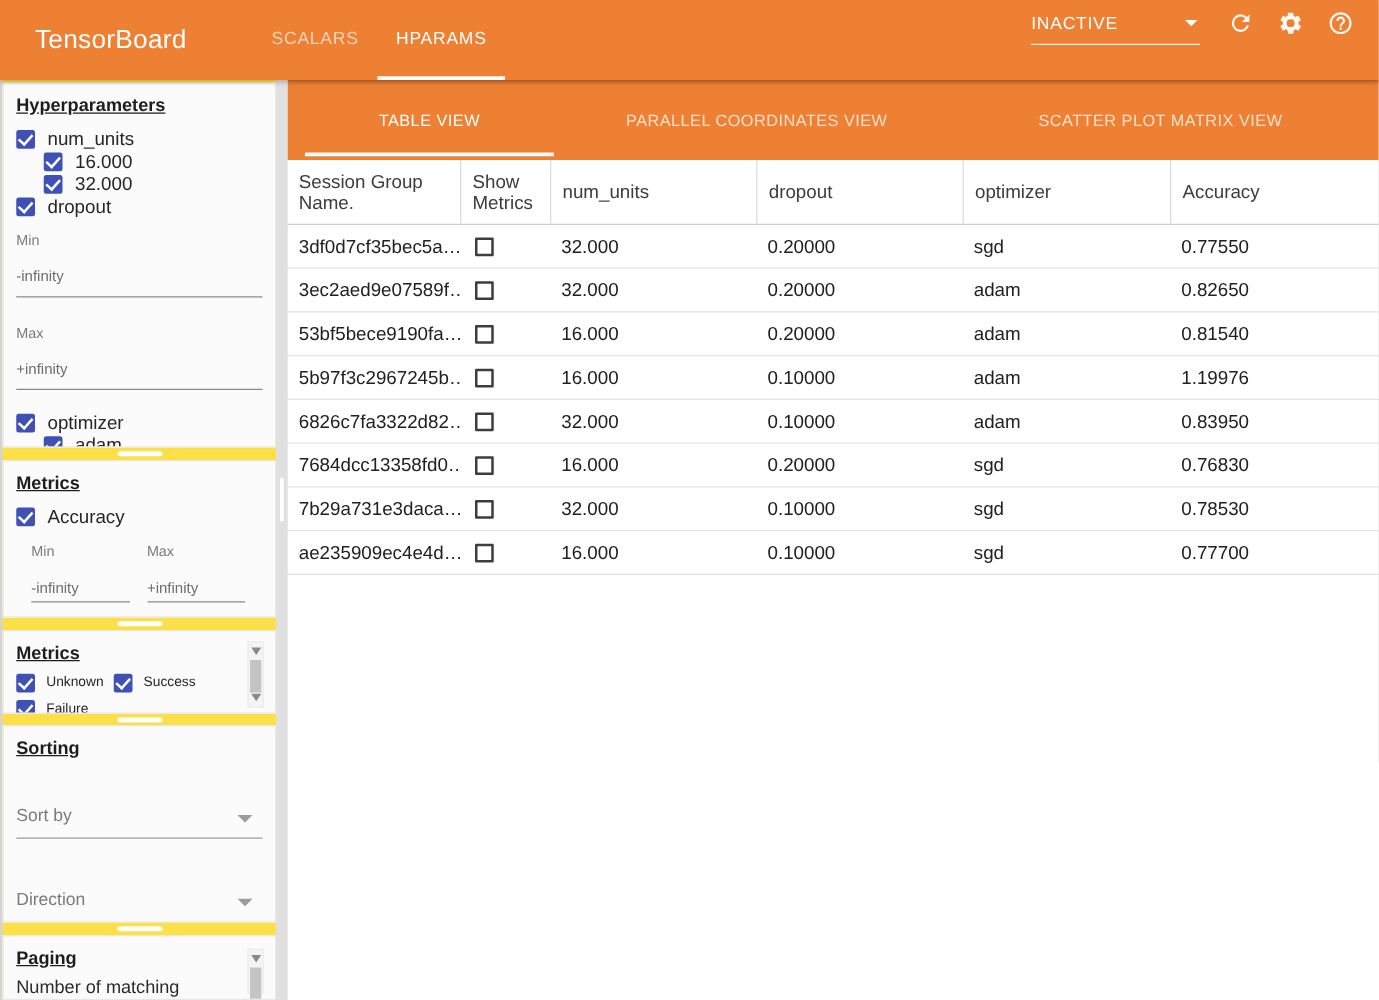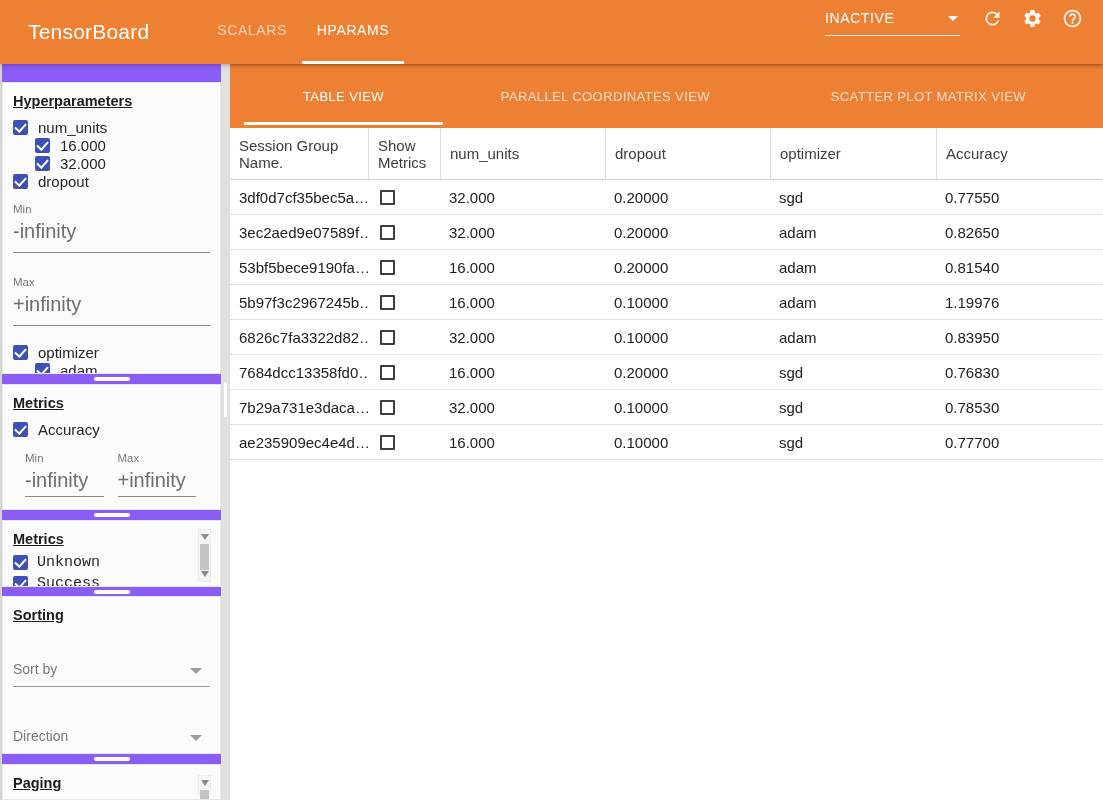--- a/index.html
+++ b/index.html
@@ -19,50 +19,50 @@
   .run-select { width:135px; margin-right:18px; border-bottom:1px solid rgba(255,255,255,.85);
     display:flex; align-items:center; padding-bottom:9px; margin-top:10px; cursor:pointer; }
   .run-select .val { color:#fff; font-size:14px; letter-spacing:.6px; flex:1; }
   .caret-w { width:0; height:0; border-left:5px solid transparent;
     border-right:5px solid transparent; border-top:5px solid #fff; margin-right:2px; }
   .tb-icon { width:21px; height:21px; margin-left:19px; cursor:pointer; }
   .tb-icon svg { width:100%; height:100%; fill:rgba(255,255,255,.95); }
 
   
   .body { display:flex; height:736px; }
-  .sidebar { width:221px; background:#8b5cf6; display:flex; flex-direction:column;
-    padding-top:18px; border-left:2px solid #d4d4d4; }
+  .sidebar { width:221px; background:#fde047; display:flex; flex-direction:column;
+    padding-top:2px; border-left:2px solid #d4d4d4; }
   .card { background:#fbfbfb; border:1px solid #e8e8e8; padding:8px 10px; overflow:hidden; position:relative; }
   .gap { height:10px; display:flex; align-items:center; justify-content:center; }
   .gap .grip { width:36px; height:4px; background:#fff; border-radius:2px; cursor:row-resize; }
   .splitter { width:9px; background:#e0e0e0; position:relative; }
   .splitter .vgrip { position:absolute; left:3px; top:318px; width:3px; height:35px;
     background:#fff; border-radius:2px; cursor:col-resize; }
   .main { flex:1; background:#fff; display:flex; flex-direction:column; }
 
   
   .sec-title { font-size:14.5px; font-weight:bold; color:#1d1d1d;
     text-decoration:underline; margin:2px 0 9px; }
   .cbrow { display:flex; align-items:center; height:18px; cursor:default; }
   .cbrow.indent { margin-left:22px; }
   .cb { width:15px; height:15px; min-width:15px; background:#3f51b5; border-radius:2px;
     position:relative; cursor:pointer; }
   .cb::after { content:""; position:absolute; left:4px; top:1px; width:5px; height:9px;
     border:solid #fff; border-width:0 2px 2px 0; transform:rotate(42deg); }
   .cbrow .lbl { font-size:15px; color:#262626; margin-left:10px; }
   .field { margin-top:13px; }
   .field .flabel { font-size:11.5px; color:#7a7a7a; }
-  .field .fvalue { font-size:20px; color:#6e6e6e; margin-top:5px; padding-bottom:9px;
+  .field .fvalue { font-size:12px; color:#6e6e6e; margin-top:15px; padding-bottom:9px;
     border-bottom:1px solid #8a8a8a; cursor:text; }
   .inline-fields { display:flex; margin-left:12px; margin-top:14px; }
   .inline-fields .field { width:80px; margin-right:14px; margin-top:0; }
   .inline-fields .fvalue { padding-bottom:4px; }
   .status-flow { display:flex; flex-wrap:wrap; width:182px; }
   .status-item { display:flex; align-items:center; margin:0 8px 3px 0; height:18px; }
-  .status-item .lbl { font-size:15px; color:#262626; margin-left:9px;font-family:Liberation Mono, monospace; }
+  .status-item .lbl { font-size:11px; color:#262626; margin-left:9px; }
   .vscroll { position:absolute; right:9px; top:32px; width:13px; bottom:4px;
     background:#f4f4f4; border:1px solid #ececec; }
   .vscroll .arr { position:absolute; left:2px; width:0; height:0;
     border-left:4px solid transparent; border-right:4px solid transparent; cursor:pointer; }
   .vscroll .arr.up { top:4px; border-bottom:6px solid #8a8a8a; transform:rotate(180deg); }
   .vscroll .arr.down { bottom:4px; border-top:6px solid #8a8a8a; }
   .vscroll .thumb { position:absolute; left:1px; top:14px; width:9px; height:26px;
     background:#c4c4c4; cursor:grab; }
   .select { position:relative; margin-top:0; border-bottom:1px solid #9b9b9b;
     padding-bottom:8px; cursor:pointer; }

